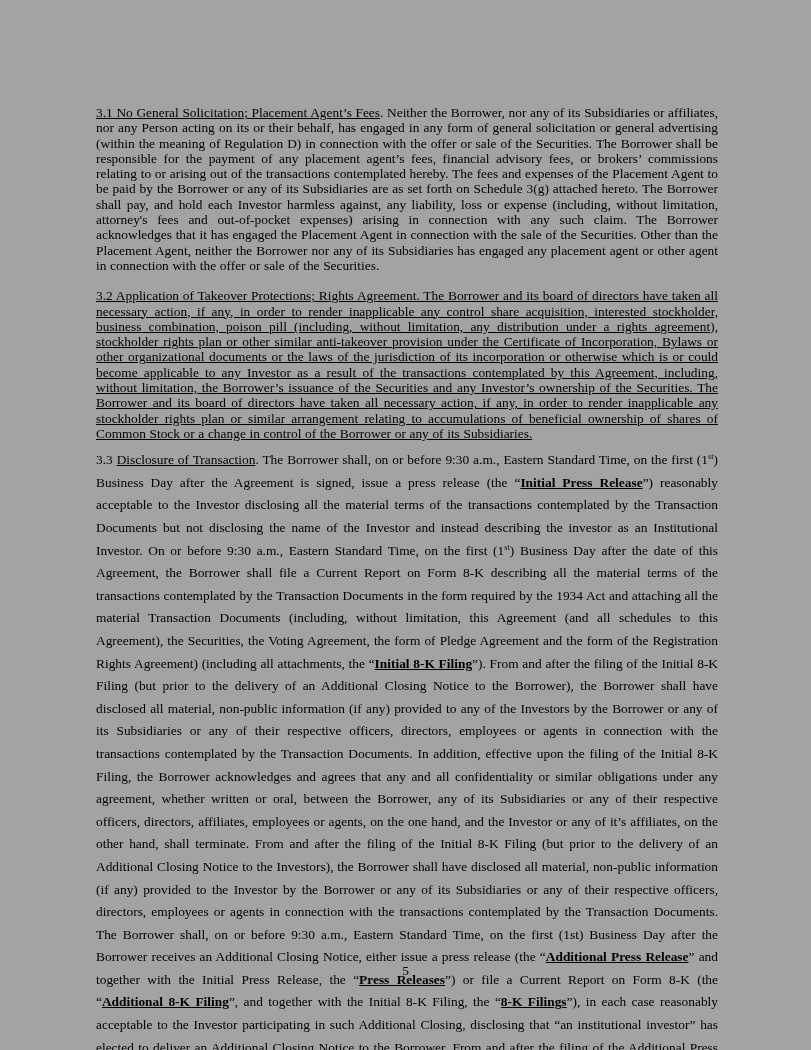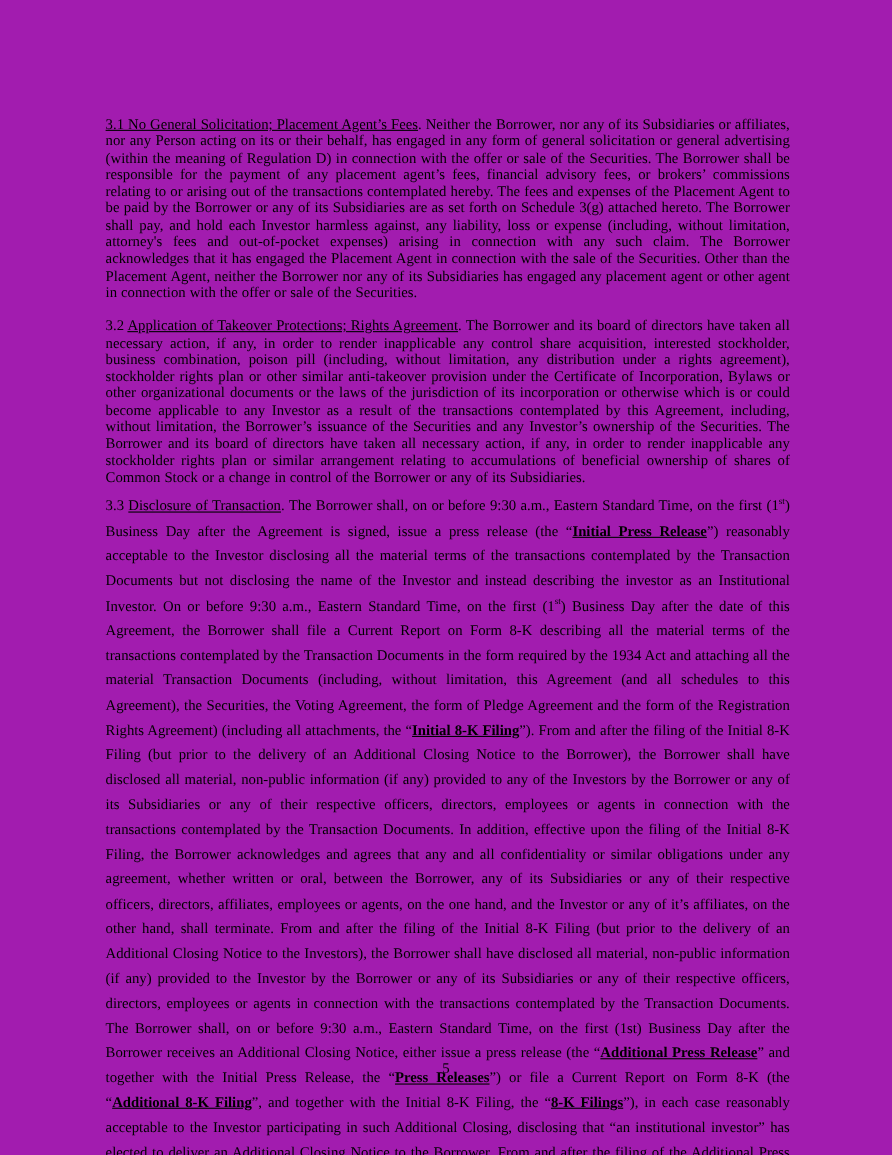--- a/index.html
+++ b/index.html
@@ -11,36 +11,36 @@
     width: 811px;
     height: 1050px;
     position: relative;
     color: #000000;
     font-family: "Liberation Serif", "DejaVu Serif", serif;
     overflow: hidden;
   }
   .page {
     position: absolute;
     inset: 0;
-    background: #a21caf;
+    background: #a3a3a3;
   }
   .content {
     position: absolute;
     left: 96px;
     top: 105px;
     width: 622px;
   }
   p.para {
     margin: 0 0 15px 0;
     font-size: 13.4px;
     line-height: 15.3px;
     text-align: justify;
     word-spacing: 0.02em;
   }
-  p.para.tight-after { margin-bottom: 8px; }
+  p.para.tight-after { margin-bottom: 8px; text-decoration: underline; }
   p.para.wide {
     line-height: 22.6px;
     margin-bottom: 0;
   }
   .u { text-decoration: underline; }
   .b { font-weight: bold; text-decoration: underline; }
   sup.sup {
     font-size: 0.62em;
     vertical-align: super;
     line-height: 0;

